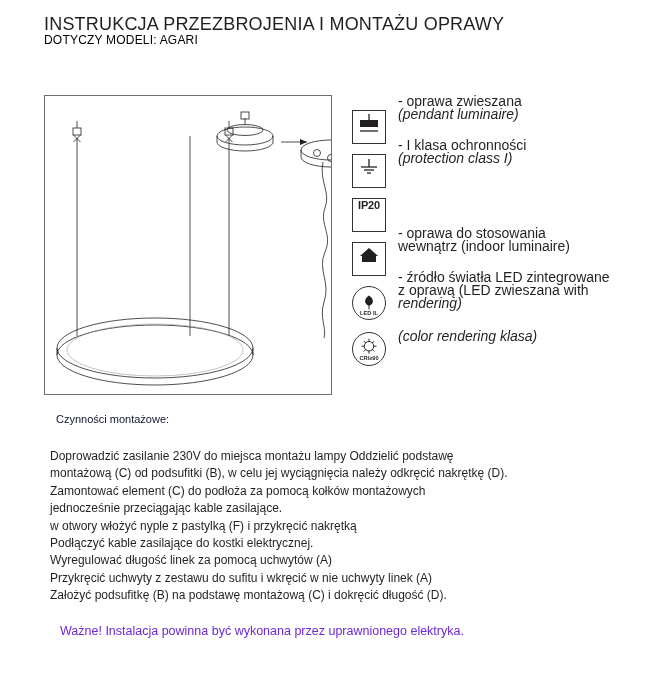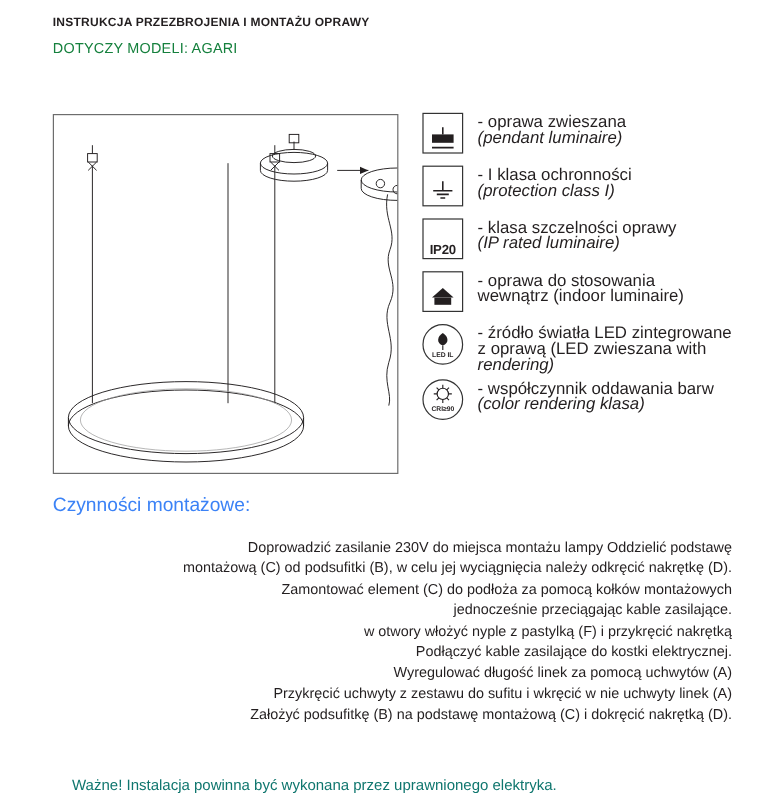--- a/index.html
+++ b/index.html
@@ -17,32 +17,32 @@
   }
   .page {
     position: relative;
     width: 650px;
     height: 677px;
   }
   .title {
     position: absolute;
     left: 44px;
     top: 14px;
-    font-size: 10px;
-    font-weight: bold;
+    font-size: 18px;
+    font-weight: normal;
     letter-spacing: 0.2px;
     color: #231f20;
     white-space: nowrap;
   }
   .subtitle {
     position: absolute;
     left: 44px;
     top: 33px;
     font-size: 12px;
-    color: #15803d;
+    color: #000000;
     letter-spacing: 0.2px;
     white-space: nowrap;
   }
 
   
   .drawing-box {
     position: absolute;
     left: 44px;
     top: 95px;
     width: 288px;
@@ -64,27 +64,27 @@
     width: 290px;
   }
   .legend-row {
     position: relative;
     min-height: 38px;
     margin-bottom: 6px;
   }
   .legend-icon {
     position: absolute;
     left: 0;
-    top: 0;
+    top: 16px;
     width: 34px;
     height: 34px;
     border: 1px solid #333;
     box-sizing: border-box;
     display: flex;
-    align-items: flex-end;
+    align-items: flex-start;
     justify-content: center;
     background: #fff;
   }
   .legend-icon.round {
     border-radius: 50%;
   }
   .legend-text {
     margin-left: 46px;
     padding-top: 1px;
     font-size: 14px;
@@ -96,44 +96,43 @@
   }
   .ip-text {
     font-size: 11px;
     font-weight: bold;
     letter-spacing: -0.2px;
   }
 
   
   .section-head {
     position: absolute;
-    left: 44px;
+    left: 56px;
     top: 413px;
-    font-size: 16px;
-    color: #3b82f6;
+    font-size: 11px;
+    color: #0f172a;
   }
   .steps {
     position: absolute;
     left: 50px;
     top: 448px;
     width: 560px;
     font-size: 12px;
     line-height: 17.4px;
     color: #231f20;
   }
   .steps p {
     margin: 0;
-    text-align: right;
   }
   .note {
     position: absolute;
     left: 60px;
-    top: 647px;
+    top: 624px;
     font-size: 12.5px;
-    color: #0f766e;
+    color: #6d28d9;
     text-align: center;
   }
 </style>
 </head>
 <body>
 
 <div class="page">
 
   <div class="title">INSTRUKCJA PRZEZBROJENIA I MONTAŻU OPRAWY</div>
   <div class="subtitle">DOTYCZY MODELI: AGARI</div>
@@ -210,24 +209,20 @@
       </div>
       <div class="legend-text">
         <span>- I klasa ochronności</span><br>
         <span class="it">(protection class I)</span>
       </div>
     </div>
 
     <div class="legend-row">
       <div class="legend-icon">
         <span class="ip-text">IP20</span>
-      </div>
-      <div class="legend-text">
-        <span>- klasa szczelności oprawy</span><br>
-        <span class="it">(IP rated luminaire)</span>
       </div>
     </div>
 
     <div class="legend-row">
       <div class="legend-icon">
         <svg width="24" height="24" viewBox="0 0 24 24">
           <polygon points="12,5 21,13 3,13" fill="#231f20"></polygon>
           <rect x="5" y="13" width="14" height="6" fill="#231f20"></rect>
         </svg>
       </div>
@@ -261,36 +256,36 @@
           <line x1="9" y1="13" x2="12" y2="13" stroke="#231f20" stroke-width="1"></line>
           <line x1="22" y1="13" x2="25" y2="13" stroke="#231f20" stroke-width="1"></line>
           <line x1="11.5" y1="7.5" x2="13.5" y2="9.5" stroke="#231f20" stroke-width="1"></line>
           <line x1="20.5" y1="16.5" x2="22.5" y2="18.5" stroke="#231f20" stroke-width="1"></line>
           <line x1="22.5" y1="7.5" x2="20.5" y2="9.5" stroke="#231f20" stroke-width="1"></line>
           <line x1="13.5" y1="16.5" x2="11.5" y2="18.5" stroke="#231f20" stroke-width="1"></line>
           <text x="17" y="28" text-anchor="middle" font-family="Liberation Sans, sans-serif" font-size="6" font-weight="bold" fill="#231f20">CRI≥90</text>
         </svg>
       </div>
       <div class="legend-text">
-        <span>- współczynnik oddawania barw</span><br>
+        <br>
         <span class="it">(color rendering klasa)</span>
       </div>
     </div>
 
   </div>
 
   <div class="section-head">Czynności montażowe:</div>
 
   <div class="steps">
     <p>Doprowadzić zasilanie 230V do miejsca montażu lampy Oddzielić podstawę</p>
     <p>montażową (C) od podsufitki (B), w celu jej wyciągnięcia należy odkręcić nakrętkę (D).</p>
     <p>Zamontować element (C) do podłoża za pomocą kołków montażowych</p>
     <p>jednocześnie przeciągając kable zasilające.</p>
     <p>w otwory włożyć nyple z pastylką (F) i przykręcić nakrętką</p>
     <p>Podłączyć kable zasilające do kostki elektrycznej.</p>
     <p>Wyregulować długość linek za pomocą uchwytów (A)</p>
     <p>Przykręcić uchwyty z zestawu do sufitu i wkręcić w nie uchwyty linek (A)</p>
-    <p>Założyć  podsufitkę (B) na podstawę montażową (C) i dokręcić nakrętką (D).</p>
+    <p>Założyć  podsufitkę (B) na podstawę montażową (C) i dokręcić długość (D).</p>
   </div>
 
   <div class="note">Ważne! Instalacja powinna być wykonana przez uprawnionego elektryka.</div>
 
 </div>
 
 </body></html>

